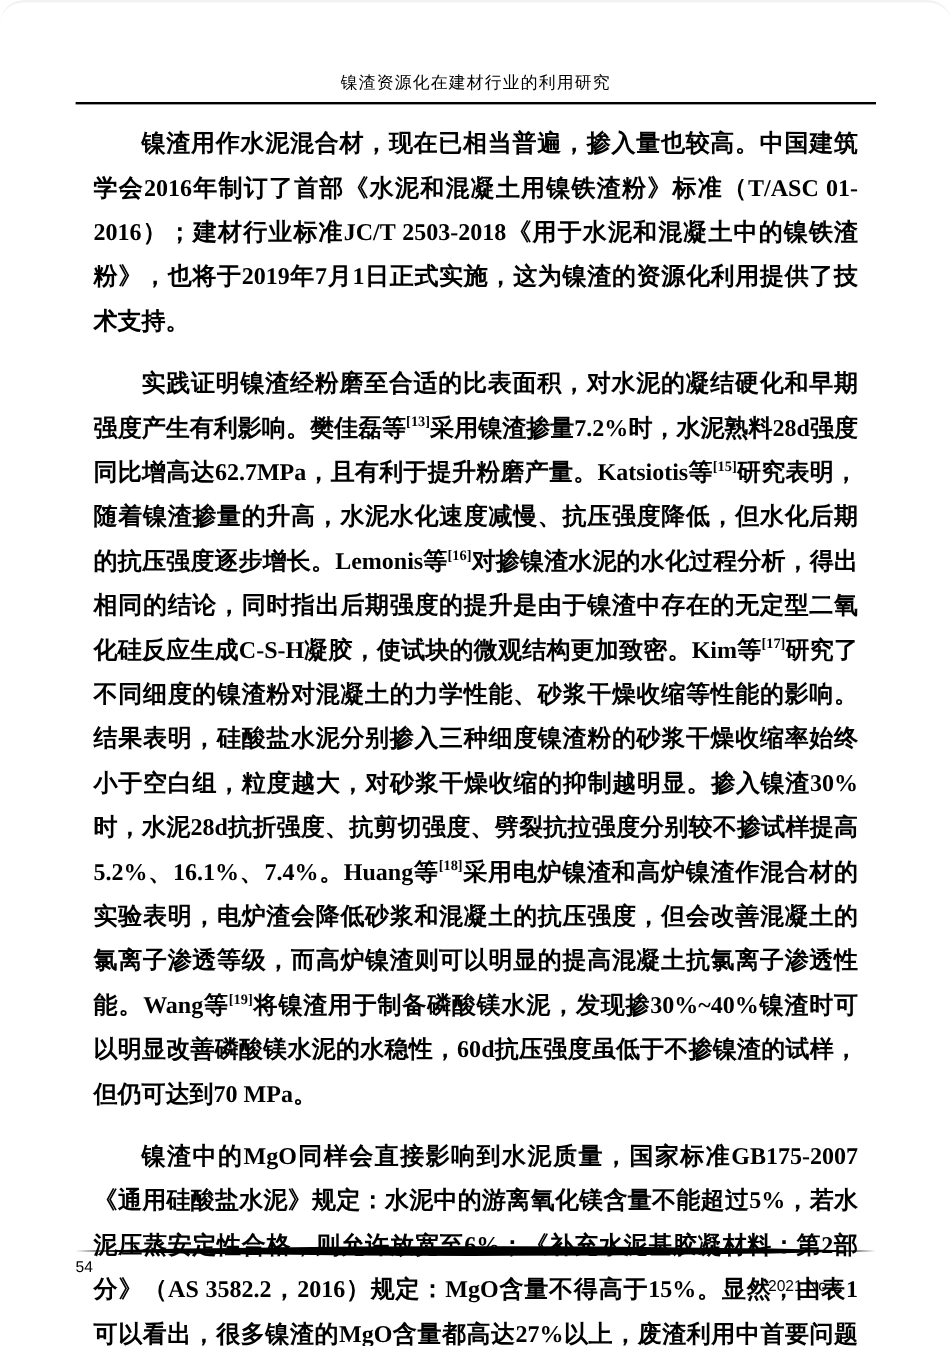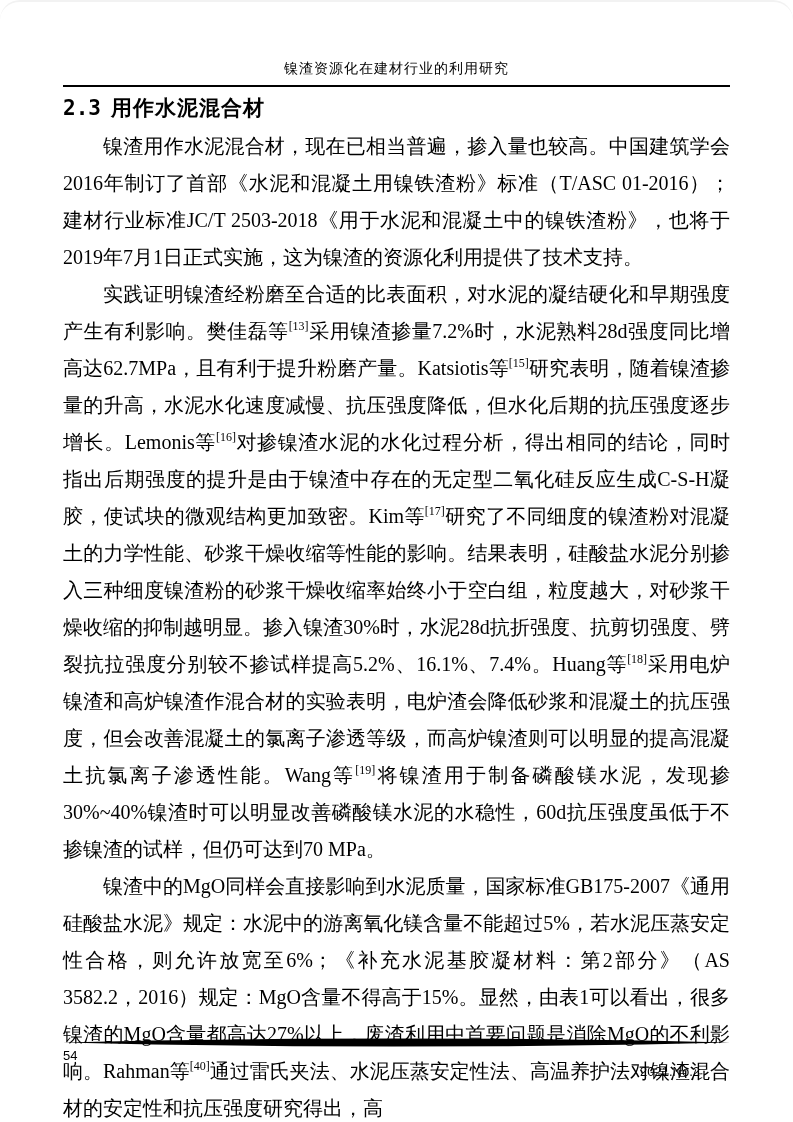--- a/index.html
+++ b/index.html
@@ -45,26 +45,27 @@
   }
   h2.section-heading .sec-num {
     font-family: "DejaVu Sans Mono", monospace;
     letter-spacing: 0;
     margin-right: 10px;
   }
   .article-body {
     margin-top: 6px;
   }
   .article-body p {
-    margin: 0;
+    margin: 15px;
     font-size: 20px;
     line-height: 37px;
     text-align: justify;
     text-justify: inter-character;
     text-indent: 2em;
+    font-weight: bold;
   }
   .article-body sup {
     font-size: 12px;
     line-height: 0;
     vertical-align: super;
   }
   .footer-bar {
     position: absolute;
     left: 63px;
     top: 1036px;
@@ -96,23 +97,20 @@
 </head>
 <body>
 
 <div class="page">
   <div class="content">
 
     <div class="running-title">镍渣资源化在建材行业的利用研究</div>
 
     <div class="header-rule"></div>
 
-    <h2 class="section-heading">
-      <span class="sec-num">2.3</span><span>用作水泥混合材</span>
-    </h2>
 
     <div class="article-body">
         <p>镍渣用作水泥混合材，现在已相当普遍，掺入量也较高。中国建筑学会2016年制订了首部《水泥和混凝土用镍铁渣粉》标准（T/ASC 01-2016）；建材行业标准JC/T 2503-2018《用于水泥和混凝土中的镍铁渣粉》，也将于2019年7月1日正式实施，这为镍渣的资源化利用提供了技术支持。</p>
         <p>实践证明镍渣经粉磨至合适的比表面积，对水泥的凝结硬化和早期强度产生有利影响。樊佳磊等<sup>[13]</sup>采用镍渣掺量7.2%时，水泥熟料28d强度同比增高达62.7MPa，且有利于提升粉磨产量。Katsiotis等<sup>[15]</sup>研究表明，随着镍渣掺量的升高，水泥水化速度减慢、抗压强度降低，但水化后期的抗压强度逐步增长。Lemonis等<sup>[16]</sup>对掺镍渣水泥的水化过程分析，得出相同的结论，同时指出后期强度的提升是由于镍渣中存在的无定型二氧化硅反应生成C-S-H凝胶，使试块的微观结构更加致密。Kim等<sup>[17]</sup>研究了不同细度的镍渣粉对混凝土的力学性能、砂浆干燥收缩等性能的影响。结果表明，硅酸盐水泥分别掺入三种细度镍渣粉的砂浆干燥收缩率始终小于空白组，粒度越大，对砂浆干燥收缩的抑制越明显。掺入镍渣30%时，水泥28d抗折强度、抗剪切强度、劈裂抗拉强度分别较不掺试样提高5.2%、16.1%、7.4%。Huang等<sup>[18]</sup>采用电炉镍渣和高炉镍渣作混合材的实验表明，电炉渣会降低砂浆和混凝土的抗压强度，但会改善混凝土的氯离子渗透等级，而高炉镍渣则可以明显的提高混凝土抗氯离子渗透性能。Wang等<sup>[19]</sup>将镍渣用于制备磷酸镁水泥，发现掺30%~40%镍渣时可以明显改善磷酸镁水泥的水稳性，60d抗压强度虽低于不掺镍渣的试样，但仍可达到70 MPa。</p>
         <p>镍渣中的MgO同样会直接影响到水泥质量，国家标准GB175-2007《通用硅酸盐水泥》规定：水泥中的游离氧化镁含量不能超过5%，若水泥压蒸安定性合格，则允许放宽至6%；《补充水泥基胶凝材料：第2部分》（AS 3582.2，2016）规定：MgO含量不得高于15%。显然，由表1可以看出，很多镍渣的MgO含量都高达27%以上，废渣利用中首要问题是消除MgO的不利影响。Rahman等<sup>[40]</sup>通过雷氏夹法、水泥压蒸安定性法、高温养护法对镍渣混合材的安定性和抗压强度研究得出，高</p>
       </div>
   </div>
 
   <div class="footer-bar">
     <svg width="667" height="9" viewBox="0 0 667 9" xmlns="http://www.w3.org/2000/svg">

